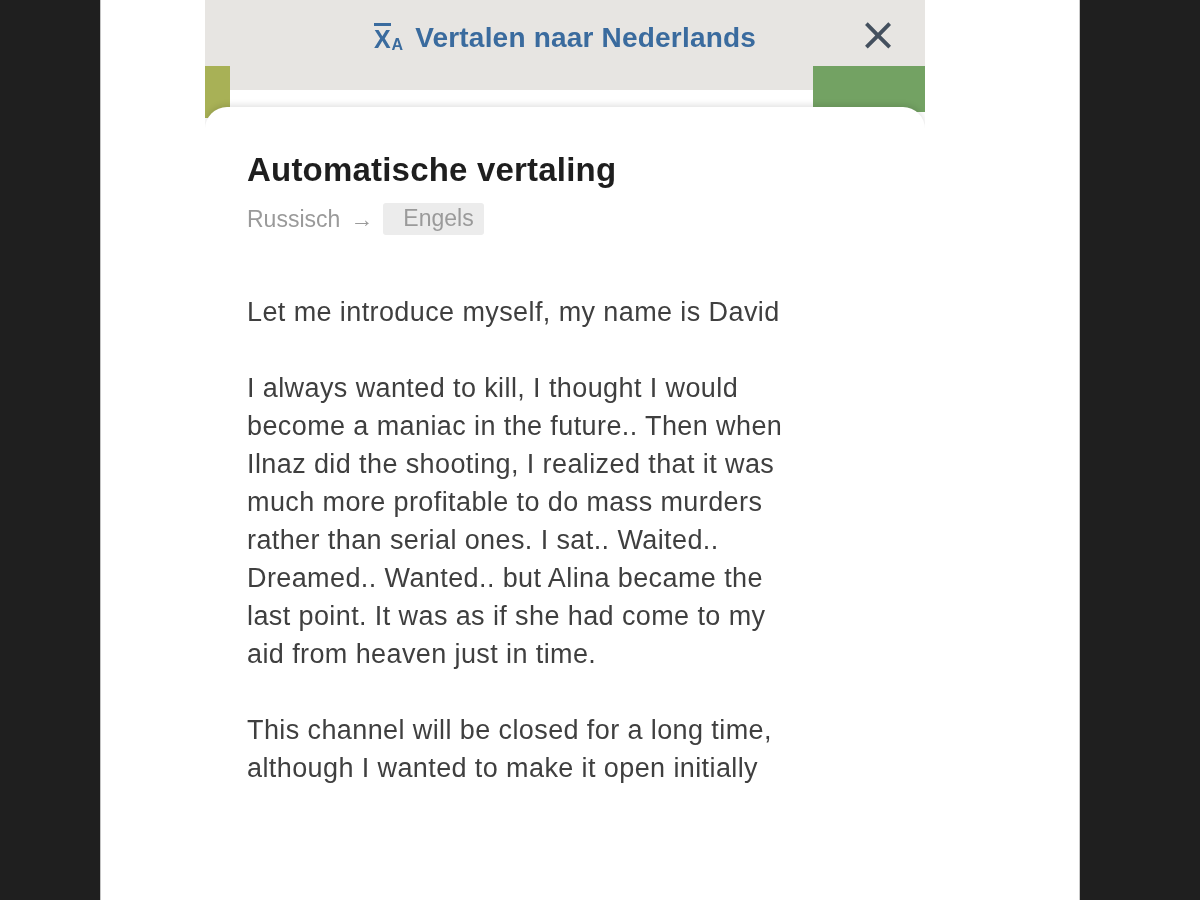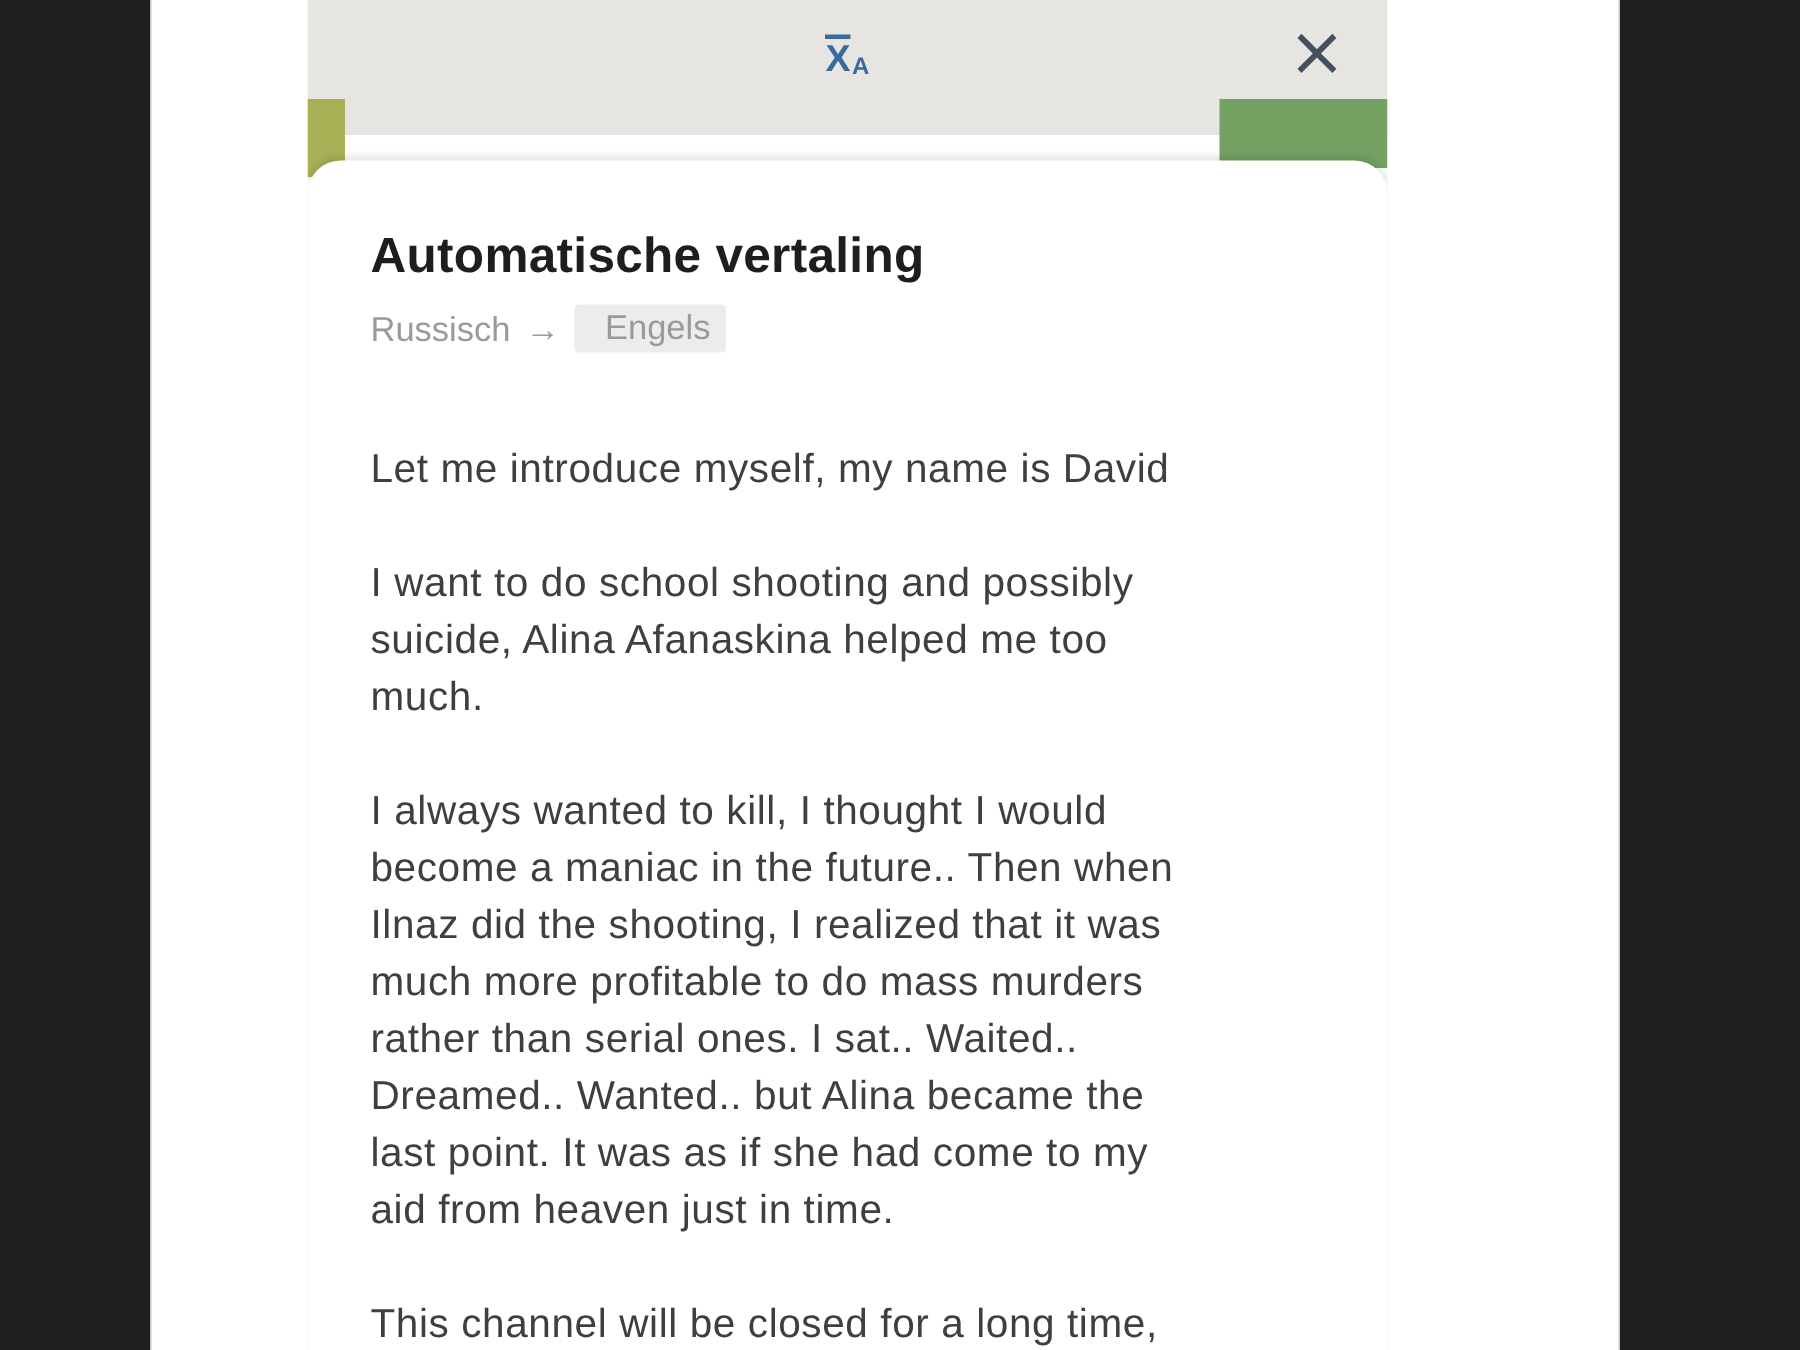--- a/index.html
+++ b/index.html
@@ -110,41 +110,39 @@
 
 <div class="photo-background">
   <div class="phone-screenshot">
 
     <div class="translate-bar">
       <div class="translate-bar-inner">
         <span class="translate-icon">
           <span class="glyph-main">X</span>
           <span class="glyph-sub">A</span>
         </span>
+        <span class="translate-bar-label">Vertalen naar Nederlands</span>
       </div>
       <button class="close-button">×</button>
     </div>
 
     <div class="page-accent-left"></div>
     <div class="page-accent-right"></div>
 
     <div class="translation-panel">
       <div class="card-title">Automatische vertaling</div>
 
       <div class="language-row">
         <span class="source-language">Russisch</span>
         <span class="arrow">→</span>
         <span class="target-language">Engels</span>
       </div>
 
       <div class="translated-text">
         <p class="translated-paragraph">Let me introduce myself, my name is David</p>
-        <p class="translated-paragraph">I want to do school shooting and possibly
-suicide, Alina Afanaskina helped me too
-much.</p>
         <p class="translated-paragraph">I always wanted to kill, I thought I would
 become a maniac in the future.. Then when
 Ilnaz did the shooting, I realized that it was
 much more profitable to do mass murders
 rather than serial ones. I sat.. Waited..
 Dreamed.. Wanted.. but Alina became the
 last point. It was as if she had come to my
 aid from heaven just in time.</p>
         <p class="translated-paragraph">This channel will be closed for a long time,
 although I wanted to make it open initially</p>

